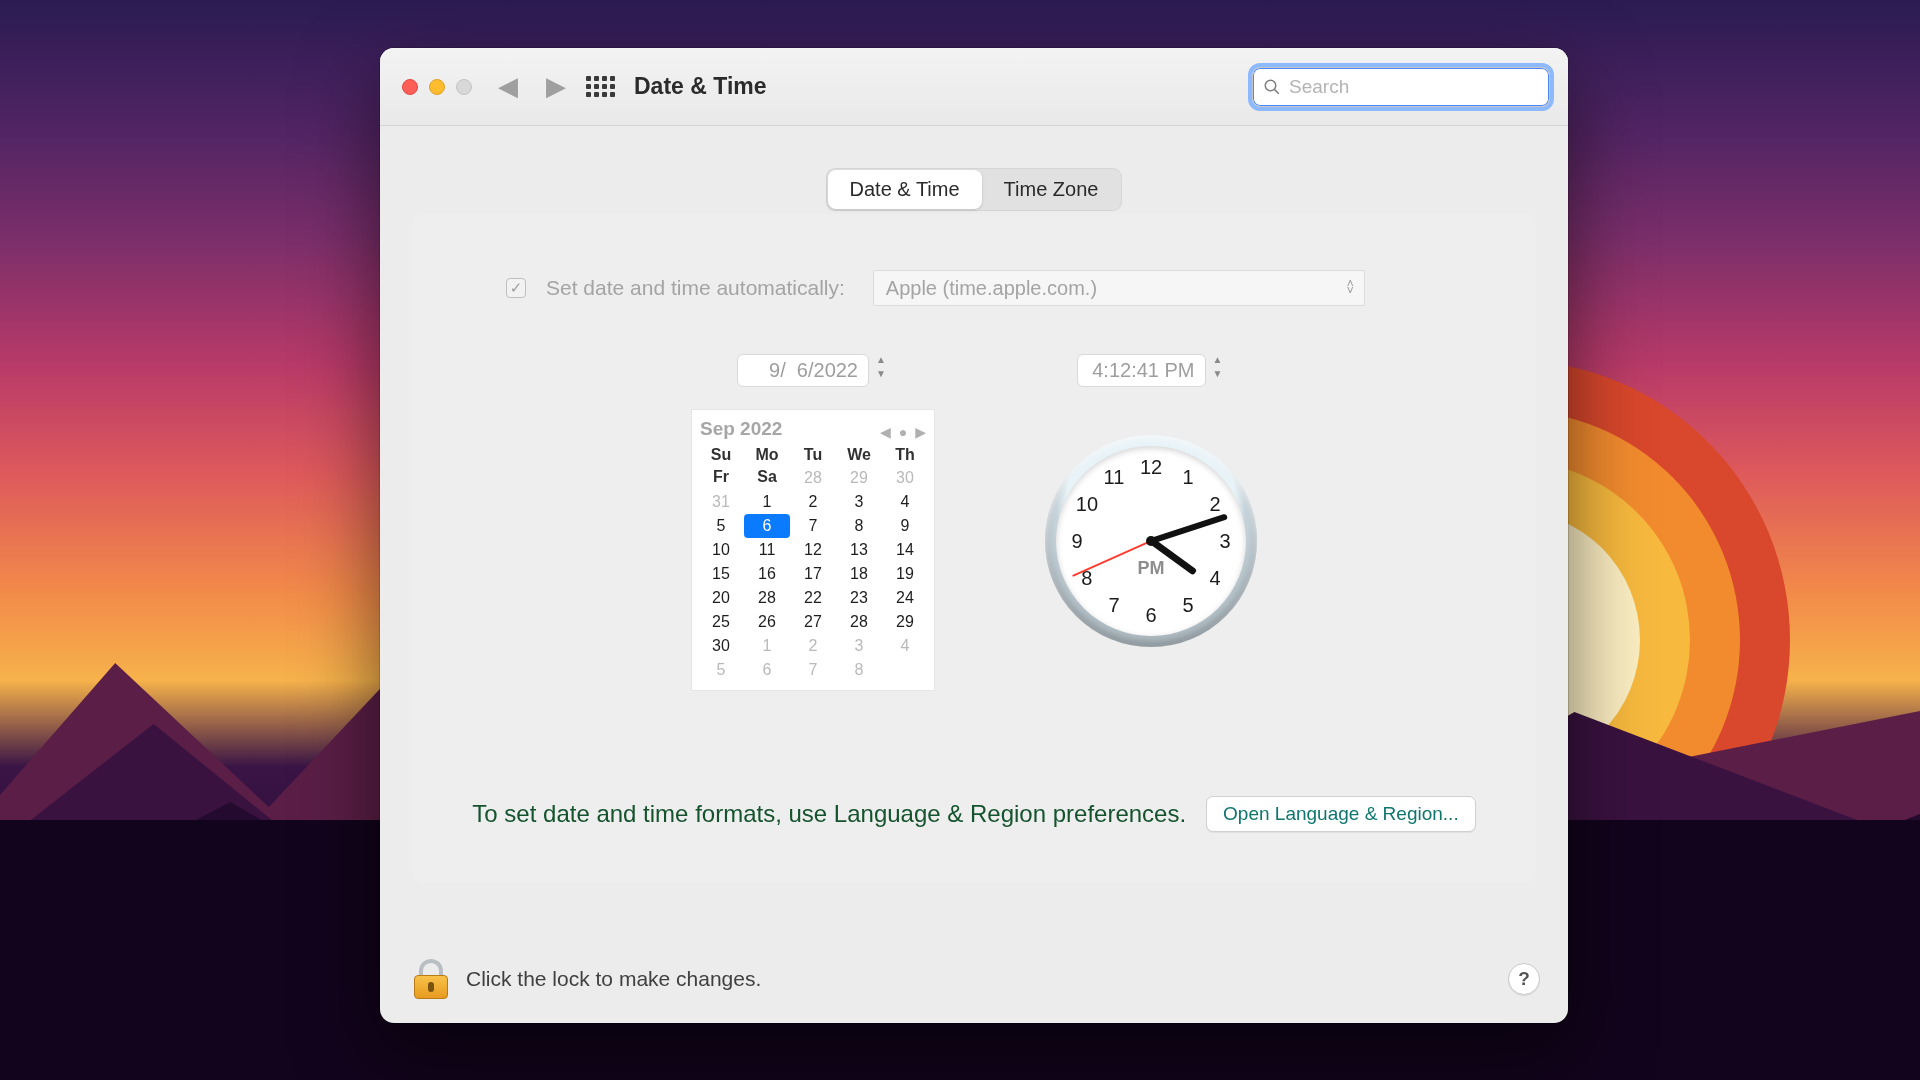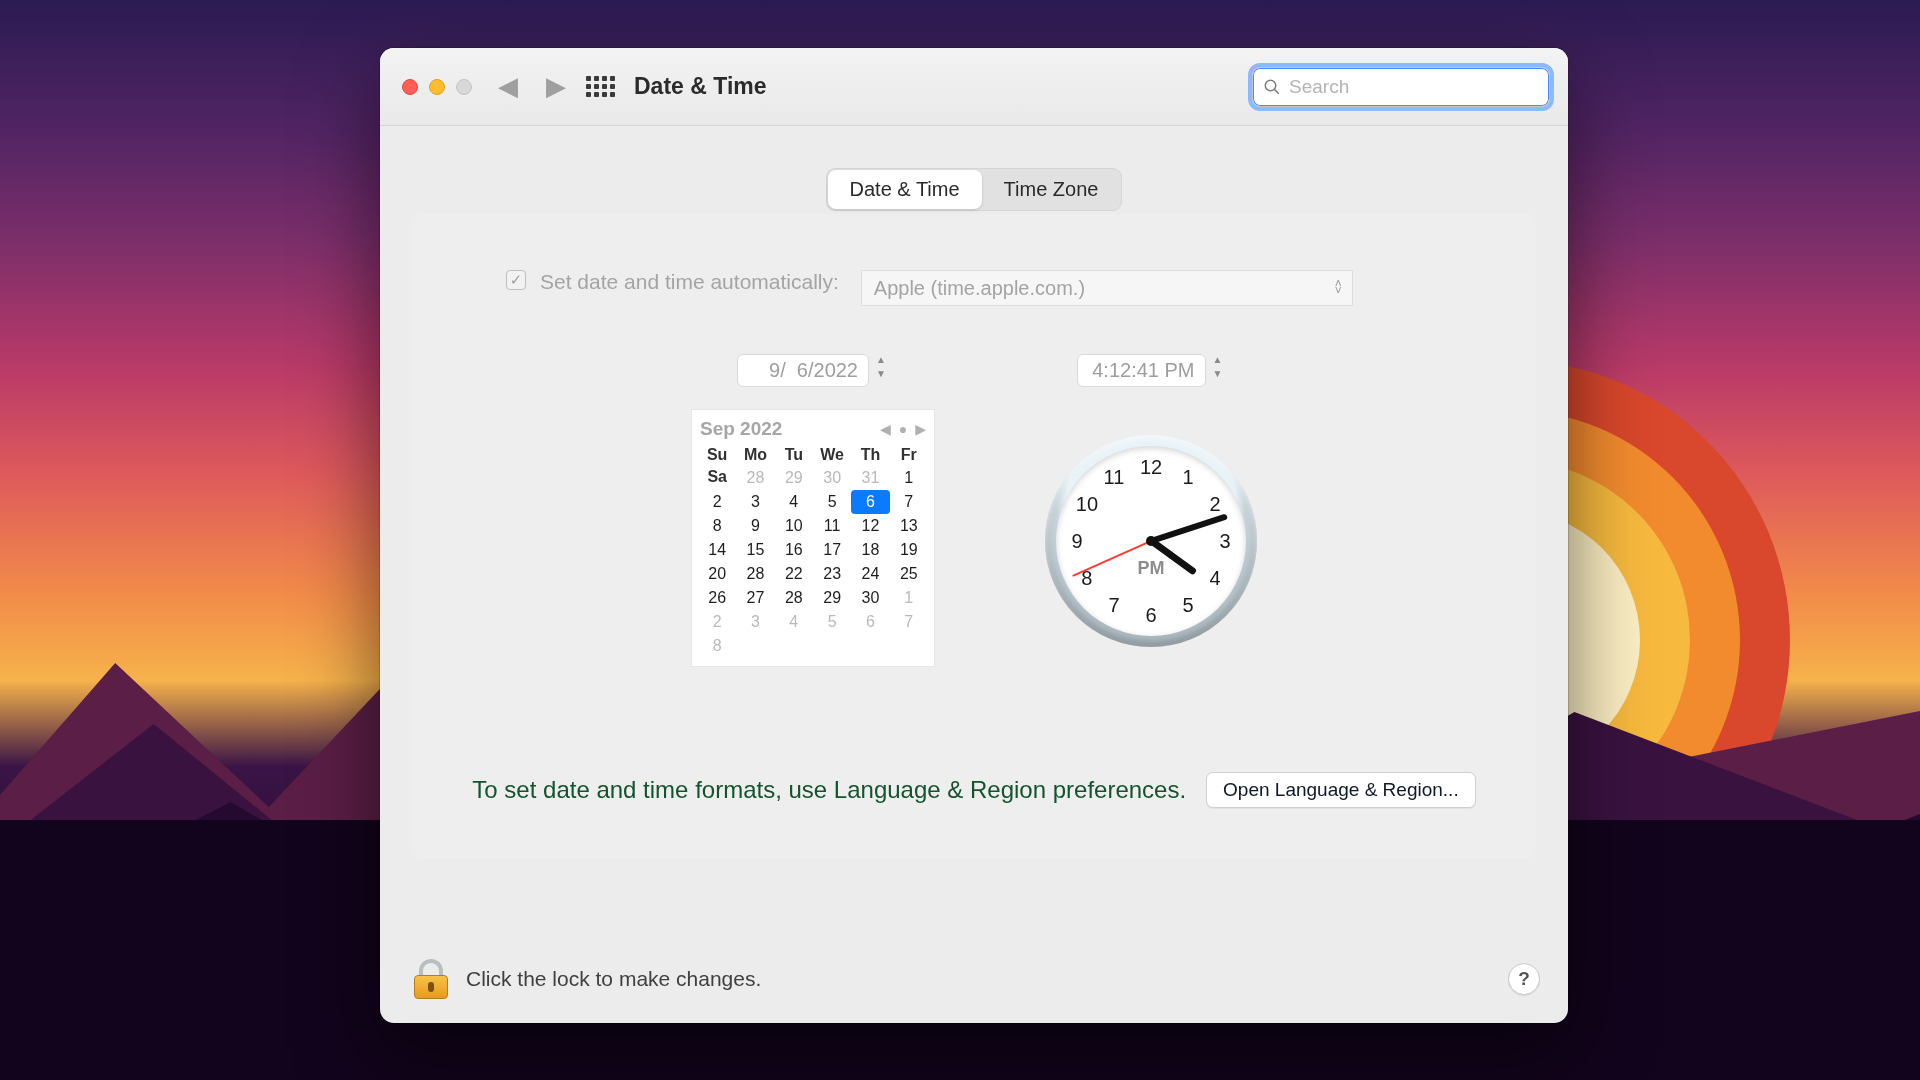--- a/index.html
+++ b/index.html
@@ -46,63 +46,63 @@
     .search input::placeholder{color:#b4b4b4}
 
     
     .tabs{display:flex;justify-content:center;margin-top:42px}
     .seg{display:flex;background:#e1e1e1;border-radius:9px;padding:2px;box-shadow:inset 0 0 0 1px rgba(0,0,0,.05)}
     .seg button{border:none;background:transparent;font-size:20px;padding:8px 22px;border-radius:8px;color:#2a2a2a;cursor:pointer}
     .seg button.active{background:#fff;box-shadow:0 1px 3px rgba(0,0,0,.15)}
 
     
     .panel{margin:3px 32px 0;background:#eeeeee;border-radius:10px;padding-bottom:50px}
-    .autorow{display:flex;align-items:flex-start;gap:14px;padding:56px 0 0 94px}
+    .autorow{display:flex;align-items:center;gap:20px;padding:56px 0 0 94px}
     .chk{width:20px;height:20px;border:1px solid #c0c0c0;border-radius:4px;display:flex;align-items:center;justify-content:center;background:#f2f2f2}
     .chk::after{content:"✓";font-size:15px;color:#9d9d9d}
     .autolabel{font-size:21px;color:#a4a4a4}
     .serverdd{flex:0 0 492px;margin-left:8px;height:36px;border:1px solid #dcdcdc;border-radius:1px;background:#f6f6f6;display:flex;align-items:center;padding:0 12px;color:#a4a4a4;font-size:20px;position:relative}
     .serverdd .ddicon{position:absolute;right:10px;top:50%;transform:translateY(-50%);font-size:12px;color:#9b9b9b;line-height:7px;text-align:center}
 
     .dtrow{display:flex;padding:48px 70px 0;gap:110px; justify-content:center;}
     .col{display:flex;flex-direction:column;align-items:center;}
 
     .stepper{display:flex;align-items:stretch}
     .stepper input{border:1px solid #d9d9d9;border-radius:6px;background:#fff;font-size:20px;color:#9e9e9e;padding:4px 10px;text-align:right;width:132px}
     .stepper.time input{width:129px}
     .stepbtns{display:flex;flex-direction:column;margin-left:4px}
     .stepbtns span{width:16px;height:14px;font-size:10px;color:#8a8a8a;text-align:center;line-height:12px}
 
     
     .cal{margin-top:22px;width:244px;background:#fff;border:1px solid #e6e6e6;padding:6px 6px 8px;font-size:16px}
-    .calhead{display:flex;align-items:center;padding:2px 2px 4px}
+    .calhead{display:flex;align-items:flex-end;padding:2px 2px 4px}
     .calmonth{font-weight:700;color:#a6a6a6;font-size:19px}
     .calnav{margin-left:auto;display:flex;gap:8px;color:#b0b0b0;font-size:14px}
     .calnav span{cursor:default}
-    .calgrid{display:grid;grid-template-columns:repeat(6,1fr);text-align:center}
+    .calgrid{display:grid;grid-template-columns:repeat(5,1fr);text-align:center}
     .dow{font-weight:700;color:#313131;font-size:16px;padding:2px 0}
     .day{padding:3px 0;color:#1e1e1e}
     .day.out{color:#b9b9b9}
     .day.sel{background:#0a7bff;color:#fff;border-radius:4px}
 
     
     .clockwrap{margin-top:48px;width:212px;height:212px;position:relative}
     .rim{position:absolute;inset:0;border-radius:50%;background:radial-gradient(circle at 50% 30%,#e8f3f8 0 46%,#c7d4db 52%,#97a3aa 100%);box-shadow:inset 0 3px 6px rgba(255,255,255,.8),inset 0 -4px 8px rgba(0,0,0,.25)}
     .face{position:absolute;inset:11px;border-radius:50%;background:#fff;box-shadow:inset 0 2px 6px rgba(0,0,0,.18)}
     .num{position:absolute;font-size:20px;font-weight:500;color:#1b1b1b;transform:translate(-50%,-50%)}
     .ampm{position:absolute;left:50%;top:59%;transform:translateX(-50%);font-size:18px;color:#8d8d8d;font-weight:600}
     .hand{position:absolute;left:50%;top:50%;transform-origin:50% 100%;background:#111;border-radius:3px}
     .hand.h{width:7px;height:54px;margin-left:-3.5px;margin-top:-54px}
     .hand.m{width:6px;height:80px;margin-left:-3px;margin-top:-80px}
     .hand.s{width:2px;height:86px;margin-left:-1px;margin-top:-86px;background:#ff3b2f}
     .pin{position:absolute;left:50%;top:50%;width:10px;height:10px;margin:-5px 0 0 -5px;border-radius:50%;background:#111}
 
     .hintrow{display:flex;align-items:center;justify-content:center;gap:20px;margin-top:105px}
     .hint{font-size:24px;color:#14532d}
-    .openbtn{border:1px solid #d0d0d0;background:#fff;border-radius:7px;padding:6px 16px;font-size:19px;color:#0f172a;box-shadow:0 1px 1px rgba(0,0,0,.06)}
+    .openbtn{border:1px solid #d0d0d0;background:#fff;border-radius:7px;padding:6px 16px;font-size:19px;color:#0f766e;box-shadow:0 1px 1px rgba(0,0,0,.06)}
 
     .footer{position:absolute;bottom:24px;left:34px;right:28px;display:flex;align-items:center}
     .lock{width:34px;height:40px;margin-right:18px;position:relative}
     .lock .body{position:absolute;bottom:0;width:34px;height:24px;border-radius:4px;background:linear-gradient(#f8c24a,#e79a1f);border:1px solid #b97b14}
     .lock .body::after{content:"";position:absolute;left:50%;top:50%;width:6px;height:10px;background:#7a520f;border-radius:3px;transform:translate(-50%,-50%)}
     .lock .shackle{position:absolute;top:0;left:5px;width:24px;height:24px;border:4px solid #b9bec2;border-bottom:none;border-radius:14px 14px 0 0}
     .locktext{font-size:21px;color:#404040}
     .help{margin-left:auto;width:32px;height:32px;border-radius:50%;border:1px solid #c9c9c9;background:#fff;display:flex;align-items:center;justify-content:center;font-size:19px;color:#555;font-weight:600;box-shadow:0 1px 1px rgba(0,0,0,.08)}
   </style>
 </head>

